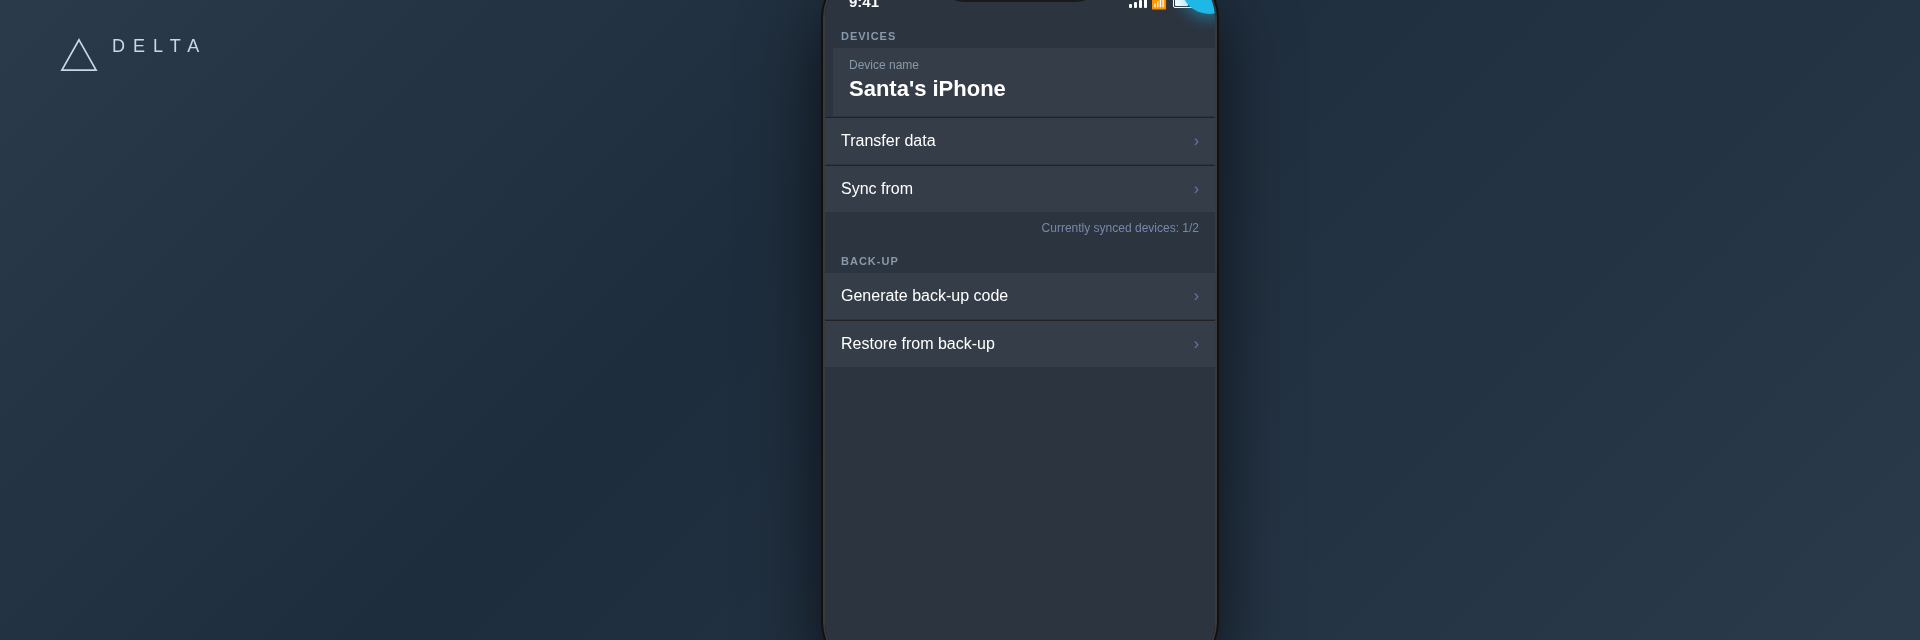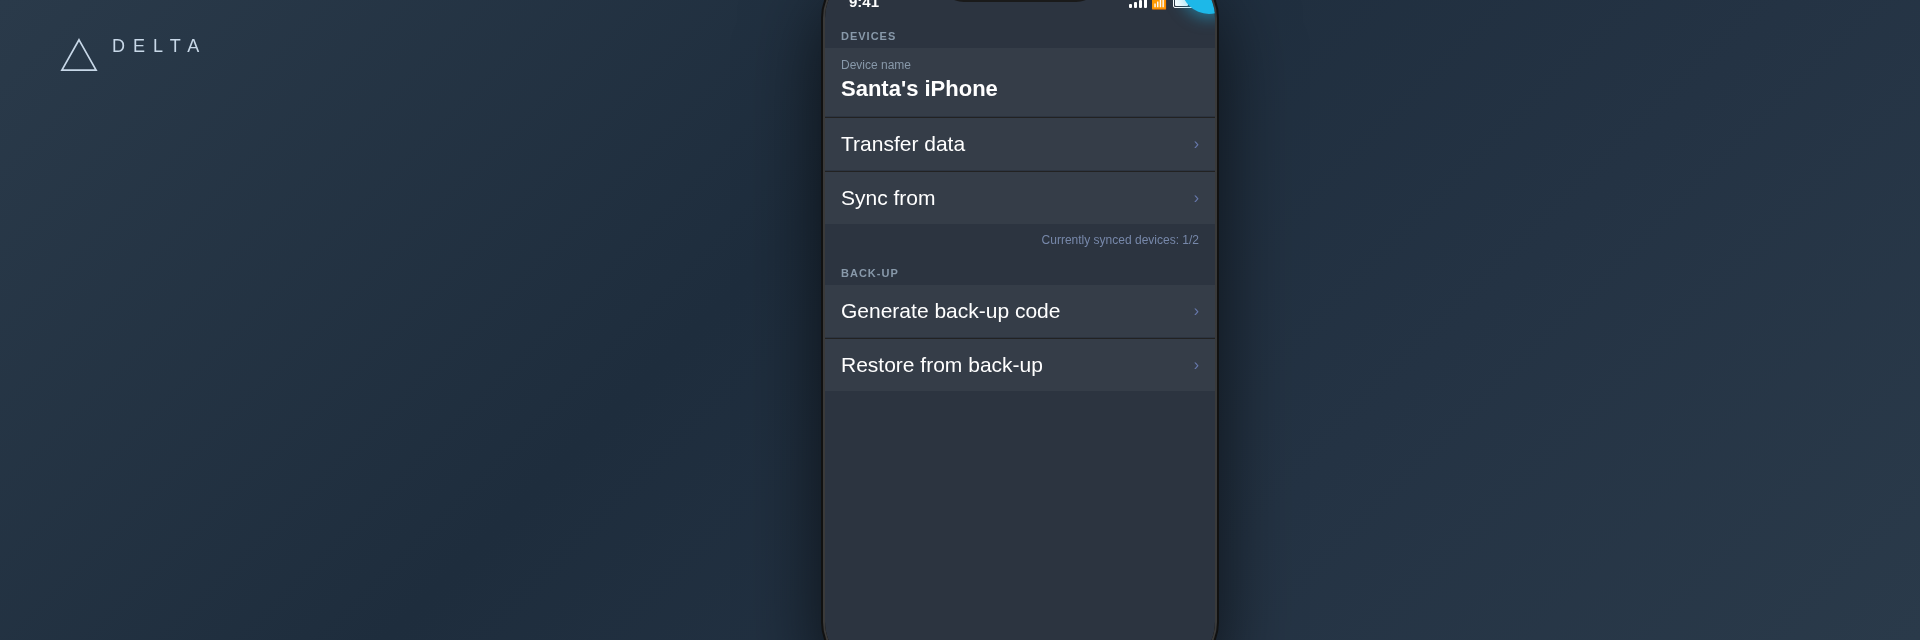--- a/index.html
+++ b/index.html
@@ -184,32 +184,32 @@
       margin: 0 0 1px 0;
       padding: 14px 16px;
       display: flex;
       align-items: center;
       justify-content: space-between;
       cursor: pointer;
     }
 
     .list-item-text {
       color: #ffffff;
-      font-size: 21px;
+      font-size: 16px;
       font-weight: 400;
     }
 
     .list-item-chevron {
       color: #6677aa;
       font-size: 16px;
     }
 
     .device-item {
       background: #353d48;
-      margin: 0 0 1px 0;
+      margin: 0 0 1px 8px;
       padding: 10px 16px 14px;
     }
 
     .device-label {
       color: #8899aa;
       font-size: 12px;
       margin-bottom: 4px;
     }
 
     .device-name {

